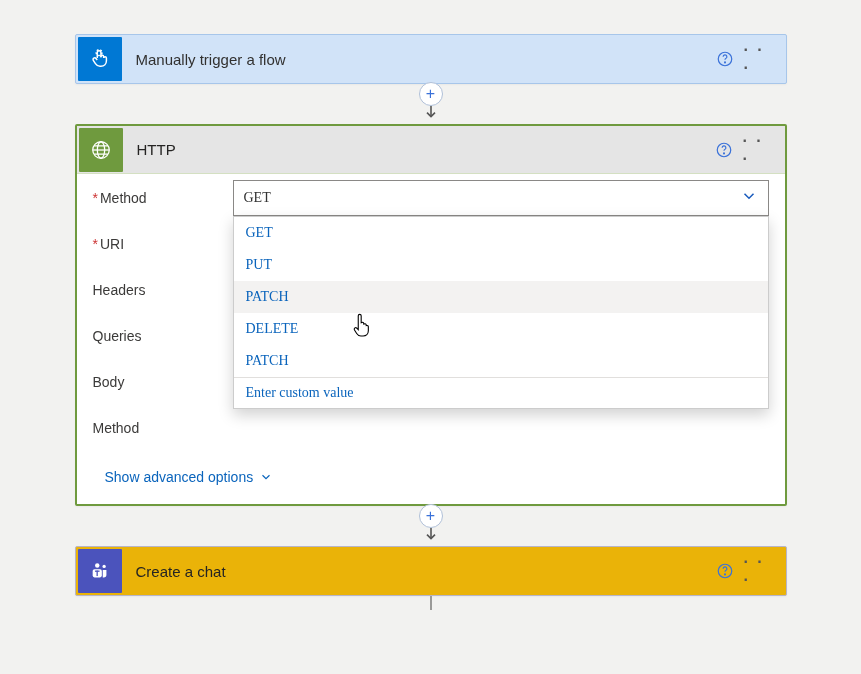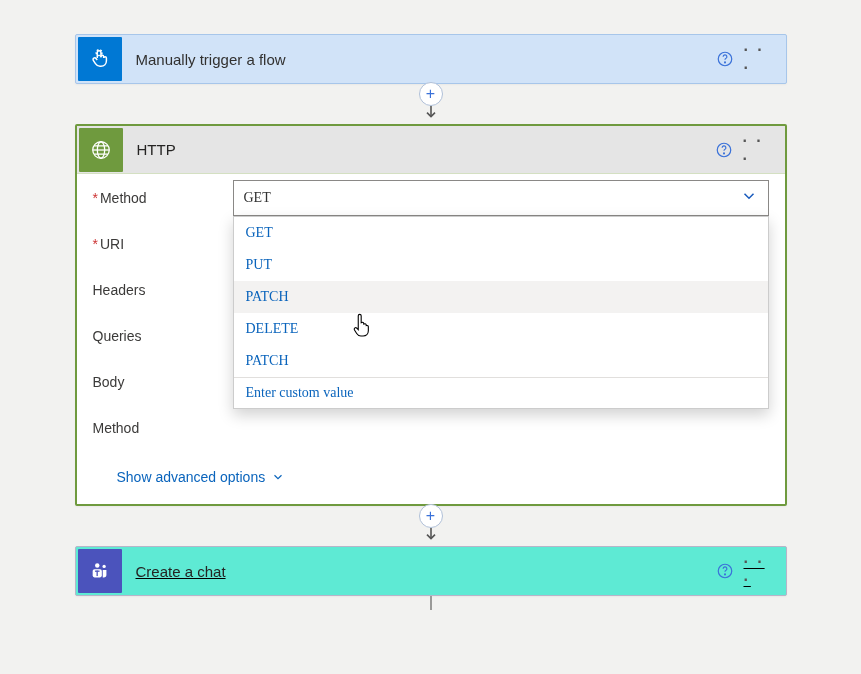--- a/index.html
+++ b/index.html
@@ -131,32 +131,31 @@
     padding: 8px 12px;
     font-size: 14px;
     color: #0a64bc;
     cursor: pointer;
   }
   .dropdown-item.hover { background: #f3f2f1; }
   .dropdown-sep { border-top: 1px solid #e1dfdd; }
   .dropdown-custom { padding: 7px 12px; font-size: 14px; color: #0a64bc; cursor: pointer; }
   .adv-row {
     padding: 10px 16px 18px 28px;
-    margin-left: 12px;
   }
   .adv-link {
     color: #0a64bc;
     font-size: 14px;
     cursor: pointer;
     display: inline-flex;
     align-items: center;
     gap: 6px;
   }
   
-  .chat-card { background: #5eead4; border: 1px solid #b7b5c9; text-decoration: underline; }
+  .chat-card { background: #eab308; border: 1px solid #b7b5c9; }
   .chat-icon { background: #4b53bc; }
   
   .connector {
     display: flex;
     flex-direction: column;
     align-items: center;
     margin: 0 auto;
     width: 30px;
   }
   .plus-circle {

